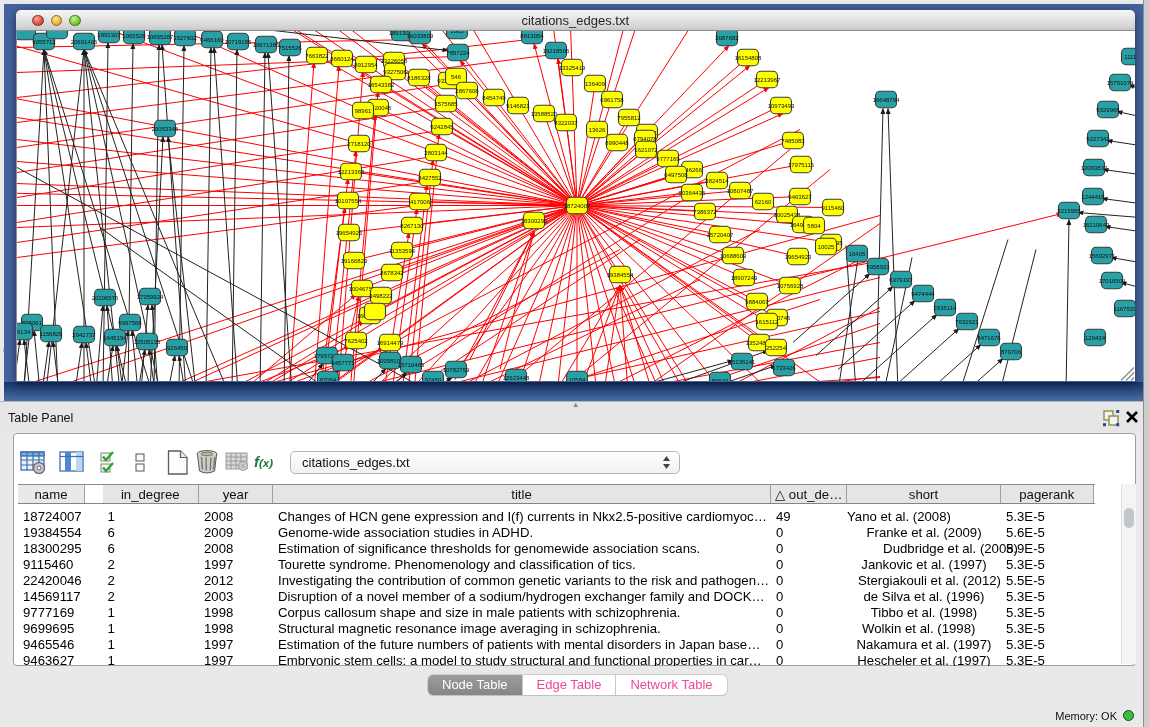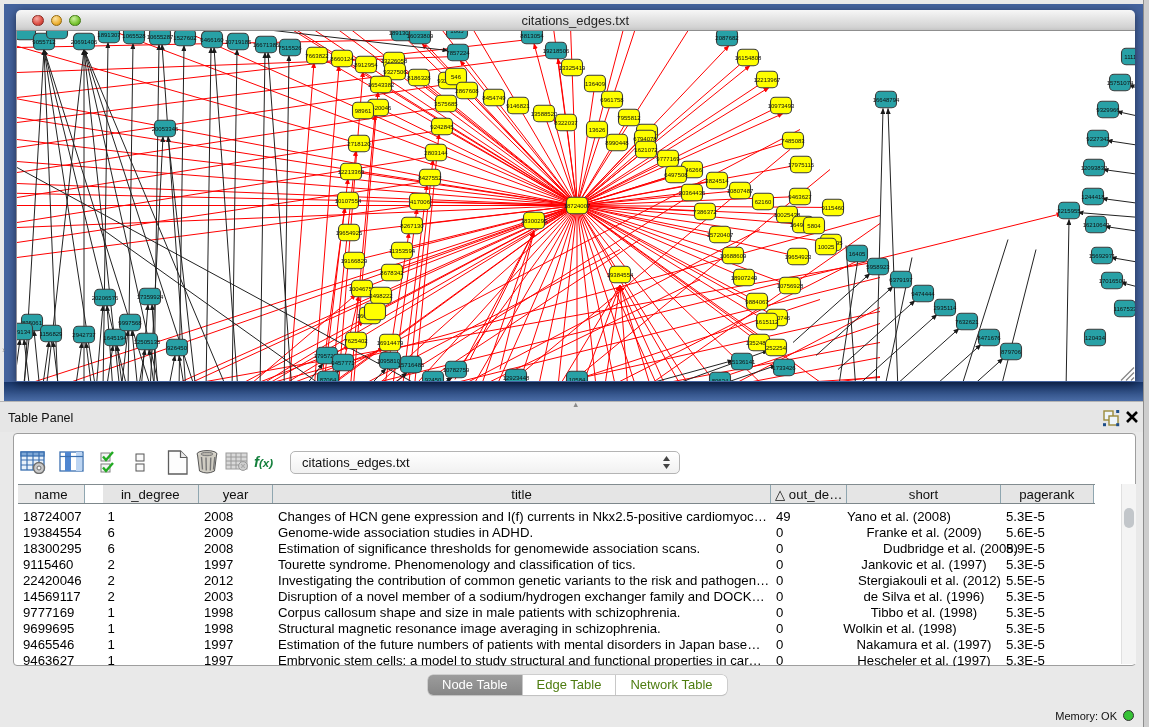--- a/index.html
+++ b/index.html
@@ -33,21 +33,21 @@
 #thead{position:absolute;left:4px;top:50px;width:1076.5px;height:20px;border-top:1px solid #828c90;border-bottom:1px solid #7d878b}
 .hc{position:absolute;top:0;height:100%;background:#e5e5e5;border-right:1px solid #8fa6b0;font-size:13.2px;color:#101010;text-align:center;line-height:19px}
 #tbody{position:absolute;left:4px;top:75px;width:1116px;height:157px;overflow:hidden;font-size:13.2px;color:#000}
 .tr{position:absolute;height:16px;line-height:15px;white-space:nowrap}
 .td{position:absolute;overflow:hidden;padding-left:5px}
 
 #tsb{position:absolute;left:1107px;top:50px;width:15px;height:180px;background:#f4f4f4;border-left:1px solid #e0e0e0}
 #tsbth{position:absolute;left:2px;top:24px;width:10px;height:20px;background:#c2c6ca;border-radius:5px}
 
 #seg{position:absolute;left:428px;top:675px;height:20px;border-radius:5px;box-shadow:0 0 0 .5px #b3b3b3, 0 1px 1px rgba(0,0,0,.12);display:flex;overflow:hidden;background:#fff}
-#seg div{font-size:13px;padding:0 14px;line-height:19px;color:#4d7c0f}
+#seg div{font-size:13px;padding:0 14px;line-height:19px;color:#ec4899}
 #seg .sel{background:linear-gradient(#9c9c9c,#868686);color:#fff}
 #seg .mid{border-left:1px solid #c8c8c8;border-right:1px solid #c8c8c8}
 
 #mem{position:absolute;right:32px;top:710px;font-size:11px;color:#111}
 #memdot{position:absolute;right:15.5px;top:710px;width:11px;height:11px;border-radius:50%;background:#35c235;border:1px solid #333}
 
 #rstrip{position:absolute;right:0;top:0;width:6px;height:727px;background:#cdcdcd;border-left:1px solid #8e8e8e}
 </style></head>
 <body>
 <div id="page">
@@ -732,21 +732,21 @@
           <span class="td" style="left:753px;width:76px">0</span>
           <span class="td" style="left:829px;width:154px;text-align:center;padding-left:0">Tibbo et al. (1998)</span>
           <span class="td" style="left:983px;width:92.5px">5.3E-5</span>
         </div>
         <div class="tr" style="top:112px;left:0;width:1100px">
           <span class="td" style="left:0px;width:84.5px">9699695</span>
           <span class="td" style="left:84.5px;width:96.5px">1</span>
           <span class="td" style="left:181px;width:74px">1998</span>
           <span class="td" style="left:255px;width:498px">Structural magnetic resonance image averaging in schizophrenia.</span>
           <span class="td" style="left:753px;width:76px">0</span>
-          <span class="td" style="left:805px;width:154px;text-align:center;padding-left:0">Wolkin et al. (1998)</span>
+          <span class="td" style="left:844px;width:154px;text-align:left;padding-left:0">Wolkin et al. (1998)</span>
           <span class="td" style="left:983px;width:92.5px">5.3E-5</span>
         </div>
         <div class="tr" style="top:128px;left:0;width:1100px">
           <span class="td" style="left:0px;width:84.5px">9465546</span>
           <span class="td" style="left:84.5px;width:96.5px">1</span>
           <span class="td" style="left:181px;width:74px">1997</span>
           <span class="td" style="left:255px;width:498px">Estimation of the future numbers of patients with mental disorders in Japan base…</span>
           <span class="td" style="left:753px;width:76px">0</span>
           <span class="td" style="left:829px;width:154px;text-align:center;padding-left:0">Nakamura et al. (1997)</span>
           <span class="td" style="left:983px;width:92.5px">5.3E-5</span>

